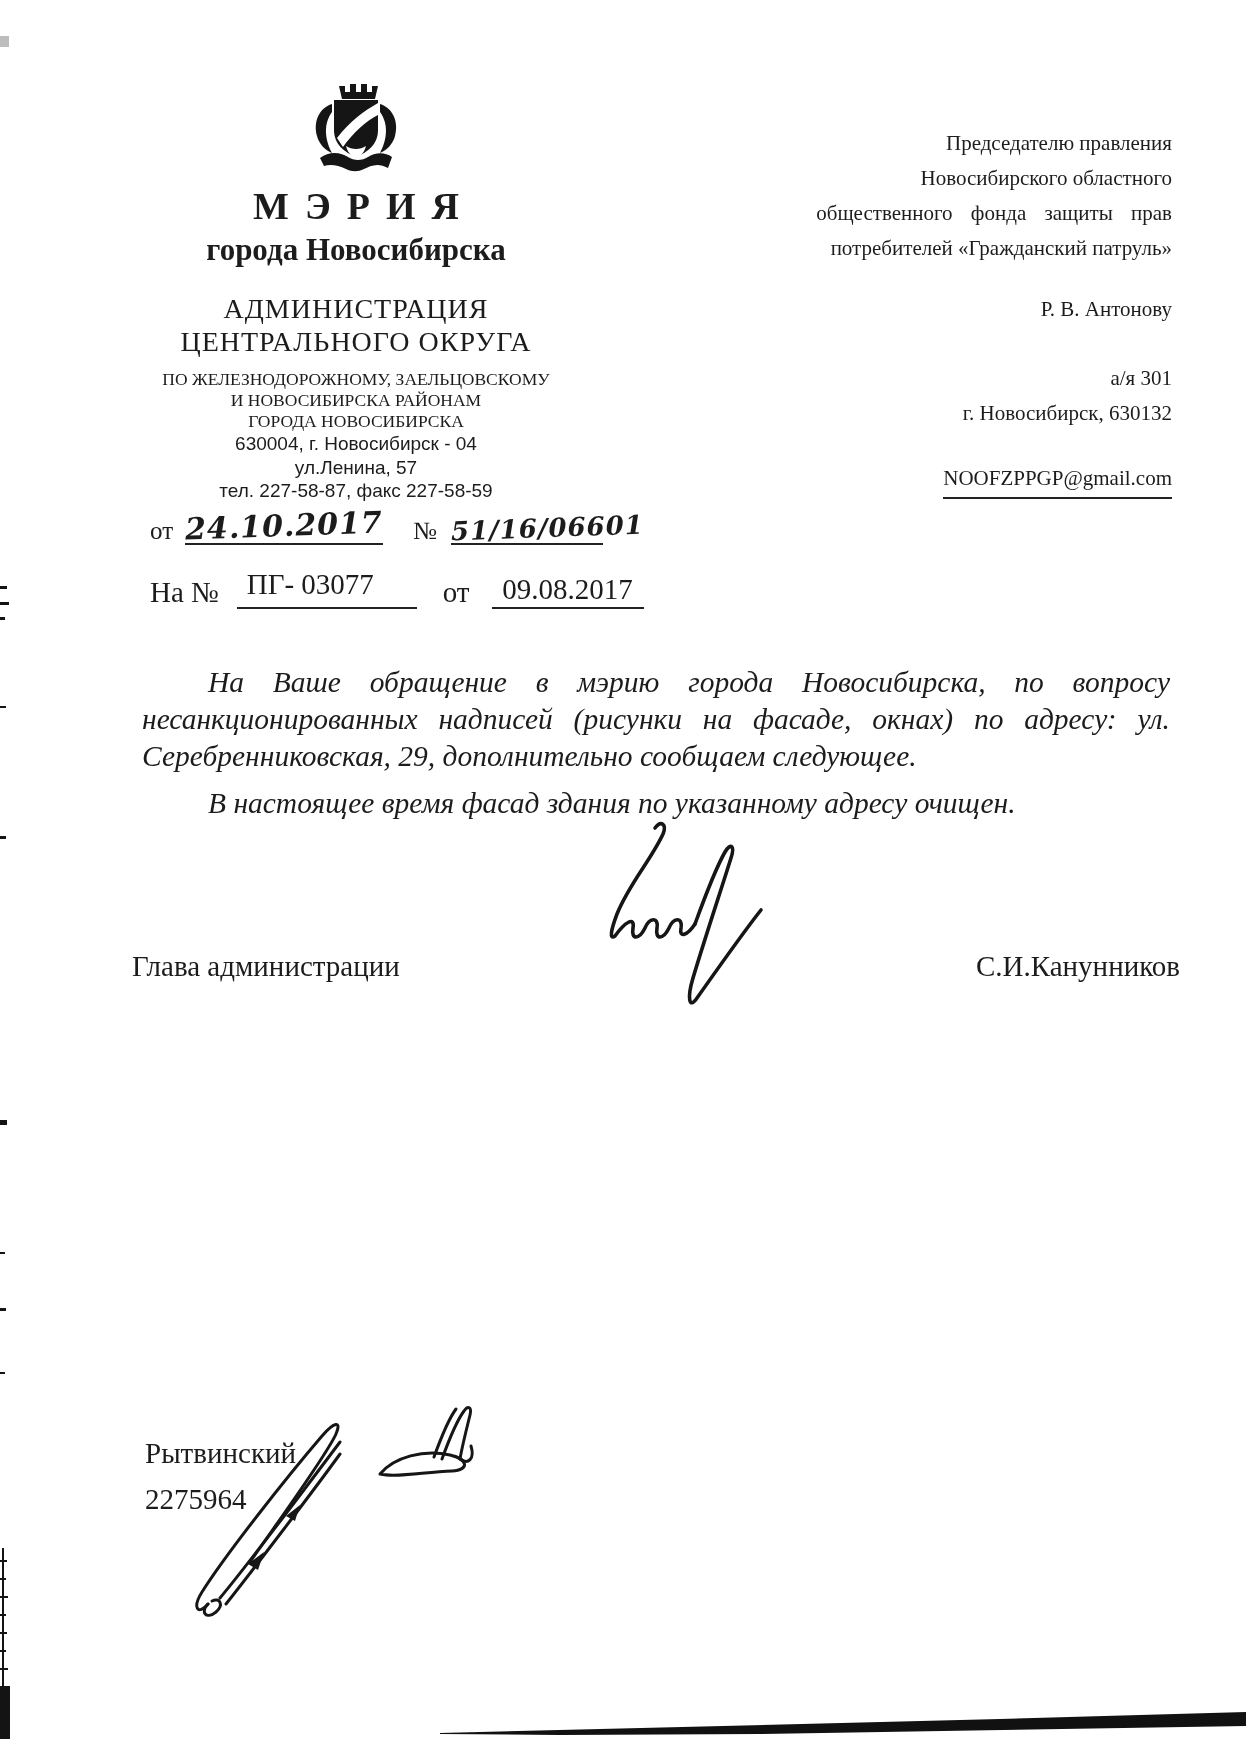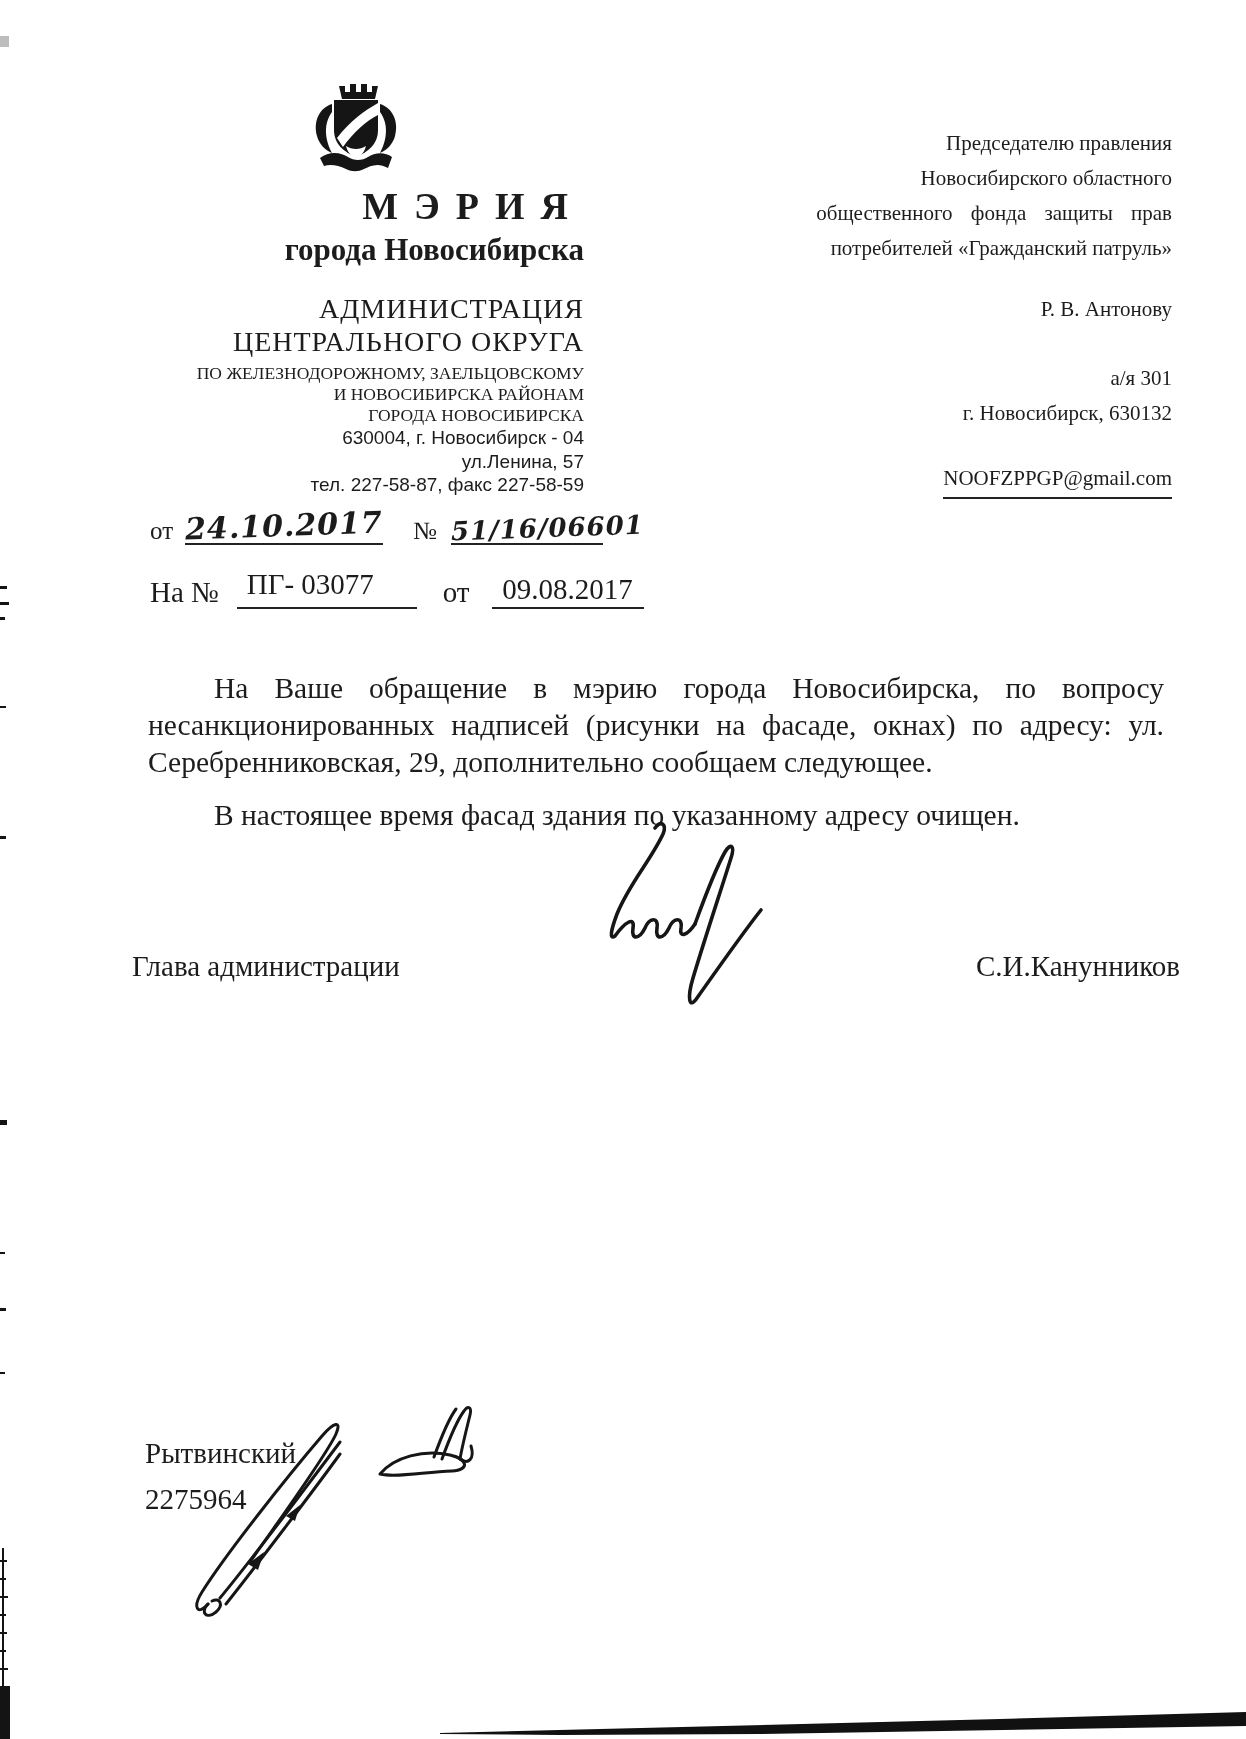--- a/index.html
+++ b/index.html
@@ -2,28 +2,28 @@
 <html><head>
 <meta charset="utf-8">
 <style>
   html,body { margin:0; padding:0; background:#fff; }
   .page {
     position:relative; width:1246px; height:1739px; background:#ffffff;
     font-family:"Liberation Serif", serif; color:#1c1c1c; overflow:hidden;
   }
 
   
-  .header-left { position:absolute; left:128px; top:80px; width:456px; text-align:right; }
+  .header-left { position:absolute; left:128px; top:80px; width:456px; text-align:center; }
   .crest { display:block; margin:0 auto 8px auto; }
   .org-top  { font-weight:bold; font-size:38px; letter-spacing:16px; padding-left:16px; }
   .org-city { font-weight:bold; font-size:31px; margin-top:4px; }
   .admin-line { font-size:28px; line-height:33px; letter-spacing:1px; }
   .admin-block { margin-top:24px; }
   .districts-line { font-size:17.5px; line-height:21px; }
-  .districts-block { margin-top:5px; }
+  .districts-block { margin-top:11px; }
   .addr-line { font-family:"Liberation Sans", sans-serif; font-size:19px; line-height:23.5px; }
 
   
   .ref-row { position:absolute; left:150px; top:508px; display:flex; align-items:flex-end; font-size:25px; }
   .uline { border-bottom:2px solid #232323; }
   .date-u { width:198px; margin-left:12px; text-align:center; }
   .num-label { margin-left:30px; }
   .num-u { width:152px; margin-left:14px; text-align:center; }
   .handwrite {
     font-family:"DejaVu Serif", serif; font-style:italic; font-weight:bold;
@@ -39,21 +39,21 @@
 
   
   .recipient { position:absolute; left:630px; top:126px; width:542px; font-size:21px; line-height:35px;text-align:right; }
   .recipient .stretch { word-spacing:13px; }
   .rec-name { margin-top:26px; }
   .rec-box  { margin-top:34px;margin-left:32px; }
   .rec-email { margin-top:30px; display:inline-block; border-bottom:2px solid #232323; padding-bottom:1px; }
 
   
   .body-text { position:absolute; left:132px; top:654px; width:1048px; font-size:29.5px; line-height:37px; text-align:justify; }
-  .body-text p { margin:16px; text-indent:66px; }
+  .body-text p { margin:10px; text-indent:66px;font-style:italic; }
 
   
   .sign-row { position:absolute; left:132px; top:950px; width:1048px; display:flex; justify-content:space-between; font-size:29px; }
   .sig-main { position:absolute; left:545px; top:818px; }
 
   
   .executor { position:absolute; left:145px; top:1430px; font-size:29px; line-height:46px; }
   .sig-a { position:absolute; left:190px; top:1412px; }
   .sig-b { position:absolute; left:376px; top:1400px; }
 

